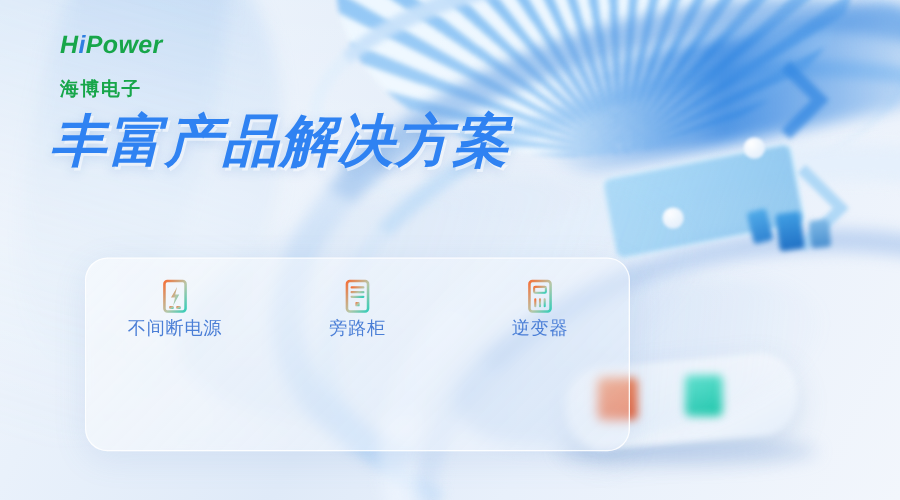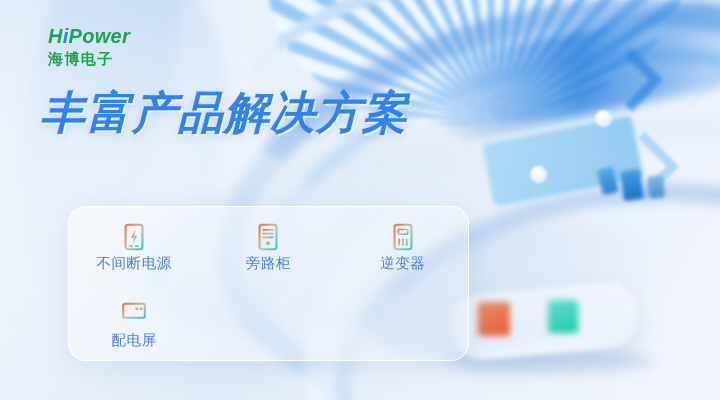--- a/index.html
+++ b/index.html
@@ -99,33 +99,33 @@
   .s2{left:30px;top:-120px;width:140px;height:420px;background:linear-gradient(180deg,rgba(118,172,230,.22),rgba(255,255,255,0));transform:rotate(13deg);}
   .s3{left:140px;top:150px;width:420px;height:180px;background:linear-gradient(120deg,rgba(150,190,235,.22),rgba(255,255,255,0));transform:rotate(-12deg);}
   .s4{left:360px;top:230px;width:300px;height:120px;background:linear-gradient(110deg,rgba(130,175,230,.30),rgba(255,255,255,0));transform:rotate(-14deg);}
   .vign{position:absolute;inset:0;background:radial-gradient(ellipse at 18% 42%,rgba(255,255,255,.42),rgba(255,255,255,0) 62%);}
 
   
   .logo{position:absolute;left:48px;top:26px;z-index:6;}
   .logo-word{font-size:20px;font-weight:bold;font-style:italic;letter-spacing:.3px;
     color:#17a64a;line-height:1;white-space:nowrap;}
   .logo-word .dot{color:#2f7fe0;}
-  .logo-cn{margin-top:5px;font-size:15px;font-weight:bold;color:#17a64a;
+  .logo-cn{margin-top:18px;font-size:15px;font-weight:bold;color:#17a64a;
     letter-spacing:1.4px;line-height:1;white-space:nowrap;}
 
   
   .headline{position:absolute;left:40px;top:86px;z-index:6;}
   .hl{font-size:45px;font-weight:bold;font-style:italic;line-height:1.22;
     letter-spacing:1px;white-space:nowrap;
     text-shadow:2px 2px 0 rgba(255,255,255,.55), 0 3px 9px rgba(60,120,200,.22);}
   .hl1{color:#2f82f2;}
   .hl2{color:#3a6fe2;}
 
   
-  .card{position:absolute;left:68px;top:206px;width:401px;height:155px;z-index:6;
+  .card{position:absolute;left:68px;top:206px;width:436px;height:155px;z-index:6;
     border-radius:18px;
     background:linear-gradient(135deg,rgba(255,255,255,.52),rgba(236,243,253,.34));
     border:1.5px solid rgba(255,255,255,.85);
     box-shadow:0 6px 26px rgba(96,140,200,.13);
     backdrop-filter:blur(3px);
     display:grid;grid-template-columns:repeat(3,1fr);grid-template-rows:repeat(2,1fr);
     padding:8px 6px 6px;box-sizing:border-box;gap:16px;}
   .cell{display:flex;flex-direction:column;align-items:center;justify-content:center;gap:4px;}
   .ico{width:30px;height:30px;display:block;}
   .clabel{font-size:14.5px;color:#4a7ed6;letter-spacing:.6px;line-height:1;white-space:nowrap;}
@@ -216,33 +216,16 @@
               <stop offset="100%" stop-color="#35cdb8"></stop>
             </linearGradient>
           </defs>
         <rect x="7" y="3" width="18" height="26" rx="2.5" fill="none" stroke="url(#g3)" stroke-width="2.2"></rect>
         <rect x="11" y="8" width="10" height="5" rx="1" fill="none" stroke="url(#g3)" stroke-width="1.8"></rect>
         <path d="M12 18.5 V24.5 M16 18.5 V24.5 M20 18.5 V24.5" stroke="url(#g3)" stroke-width="1.8" stroke-linecap="round"></path>
       </svg>
       <div class="clabel">逆变器</div>
     </div>
 
-    <div class="cell">
-      <svg class="ico" viewBox="0 0 32 32">
-        <defs>
-            <linearGradient id="g5" x1="0" y1="0" x2="1" y2="1">
-          <stop offset="0%" stop-color="#f4713a"></stop>
-              <stop offset="55%" stop-color="#b7c7a8"></stop>
-              <stop offset="100%" stop-color="#35cdb8"></stop>
-            </linearGradient>
-          </defs>
-        <rect x="4.5" y="5" width="23" height="15" rx="2" fill="none" stroke="url(#g5)" stroke-width="2.2"></rect>
-        <rect x="17.5" y="9" width="3" height="2.6" rx="0.8" fill="url(#g5)"></rect>
-        <rect x="22" y="9" width="3" height="2.6" rx="0.8" fill="url(#g5)"></rect>
-        <path d="M16 20 V24" stroke="url(#g5)" stroke-width="2.2"></path>
-        <path d="M9 27.2 H23" stroke="url(#g5)" stroke-width="2.2" stroke-linecap="round"></path>
-      </svg>
-      <div class="clabel">配电屏</div>
-    </div>
 
 
   </div>
 </div>
 
 </body></html>

